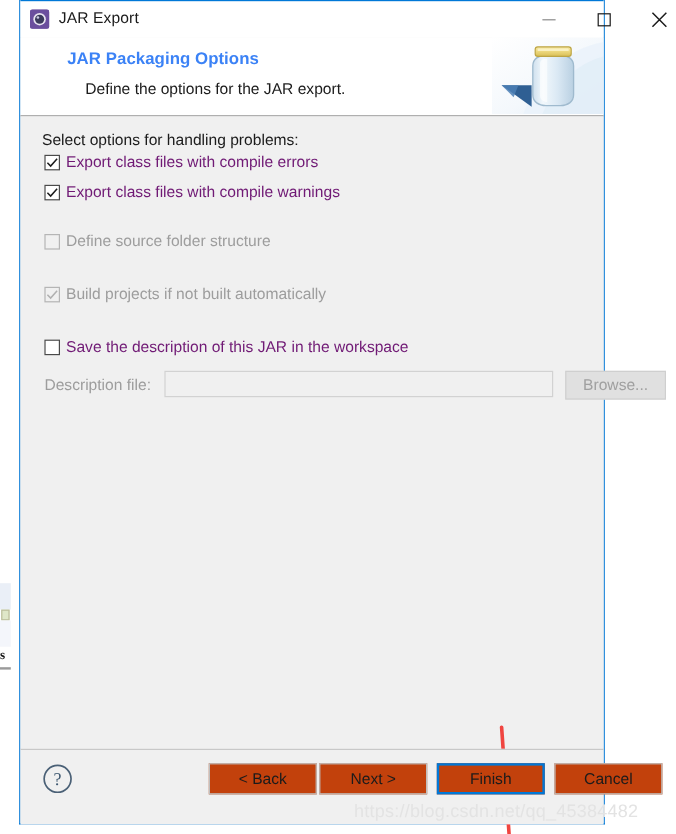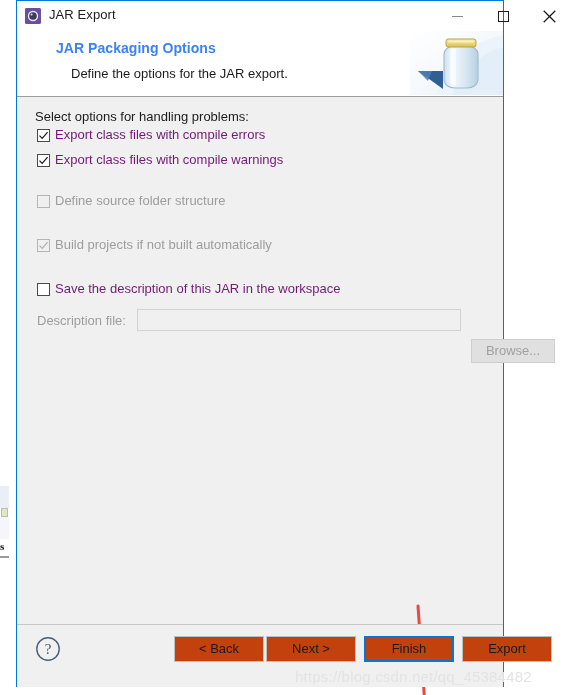--- a/index.html
+++ b/index.html
@@ -237,21 +237,20 @@
     left: 434px; top: 0;
     width: 84px; height: 24px;
     box-sizing: border-box;
     background: #e0e0e0;
     border: 1px solid #cfcfcf;
     color: #a0a0a0;
     font-family: "Liberation Sans", sans-serif;
     font-size: 13px;
     line-height: 22px;
     text-align: center;
-    margin-top: 30px;
   }
 
   
   #annot-arrow {
     position: absolute;
     left: 386px; top: 505px;
     width: 50px; height: 130px;
     pointer-events: none;
   }
 
@@ -432,17 +431,17 @@
   <div id="footer">
     <div id="help-icon">
       <svg width="26" height="26" viewBox="0 0 26 26">
         <circle cx="13" cy="13" r="11.2" fill="none" stroke="#4a6076" stroke-width="1.4"></circle>
         <text x="13" y="18.4" text-anchor="middle" font-family="Liberation Serif, serif" font-size="15" fill="#3e5870">?</text>
       </svg>
     </div>
     <button class="dlg-btn" id="btn-back">&lt; Back</button>
     <button class="dlg-btn" id="btn-next">Next &gt;</button>
     <button class="dlg-btn" id="btn-finish">Finish</button>
-    <button class="dlg-btn" id="btn-cancel">Export</button>
+    <button class="dlg-btn" id="btn-cancel">Cancel</button>
   </div>
 </div>
 
 <div id="watermark">https://blog.csdn.net/qq_45384482</div>
 
 </body></html>

